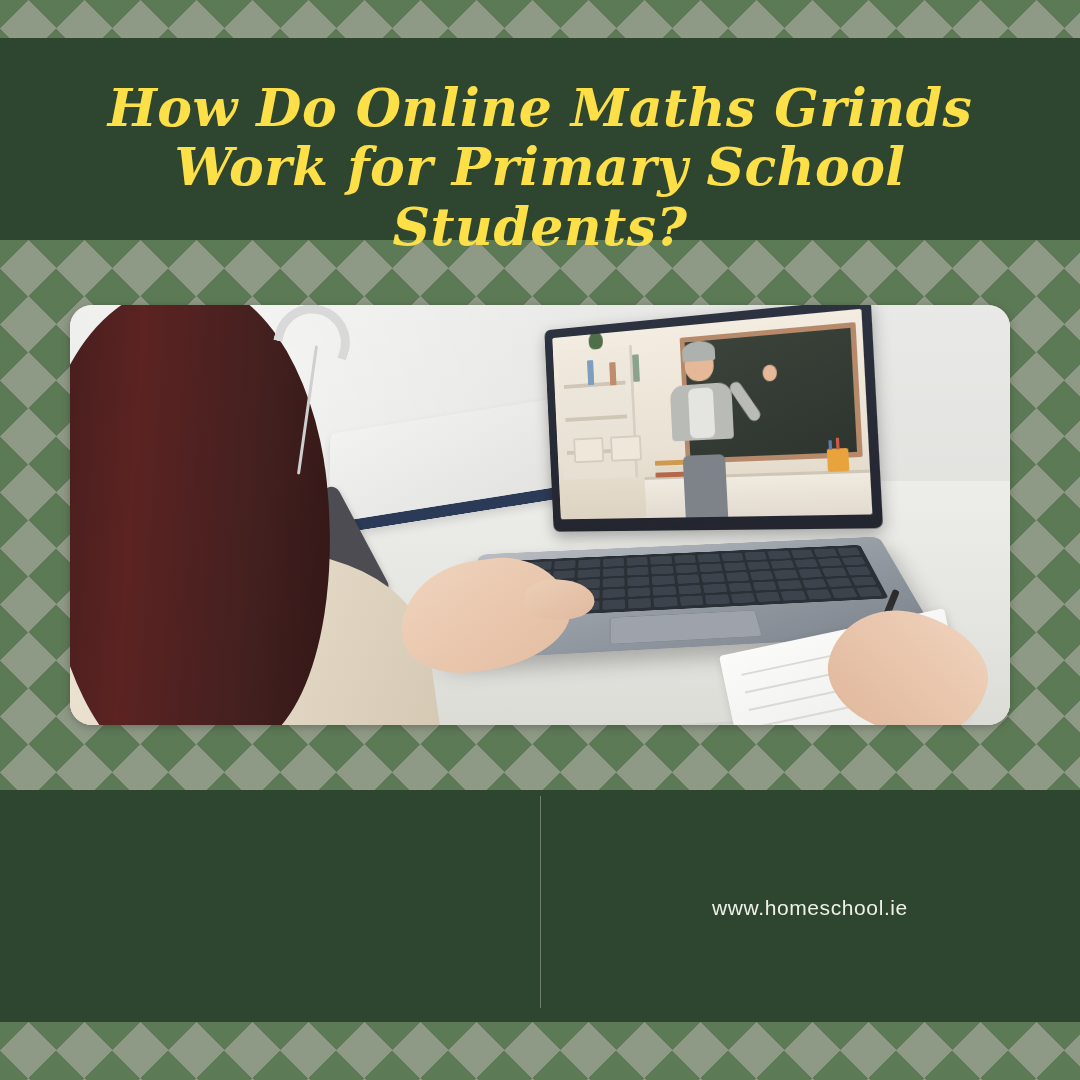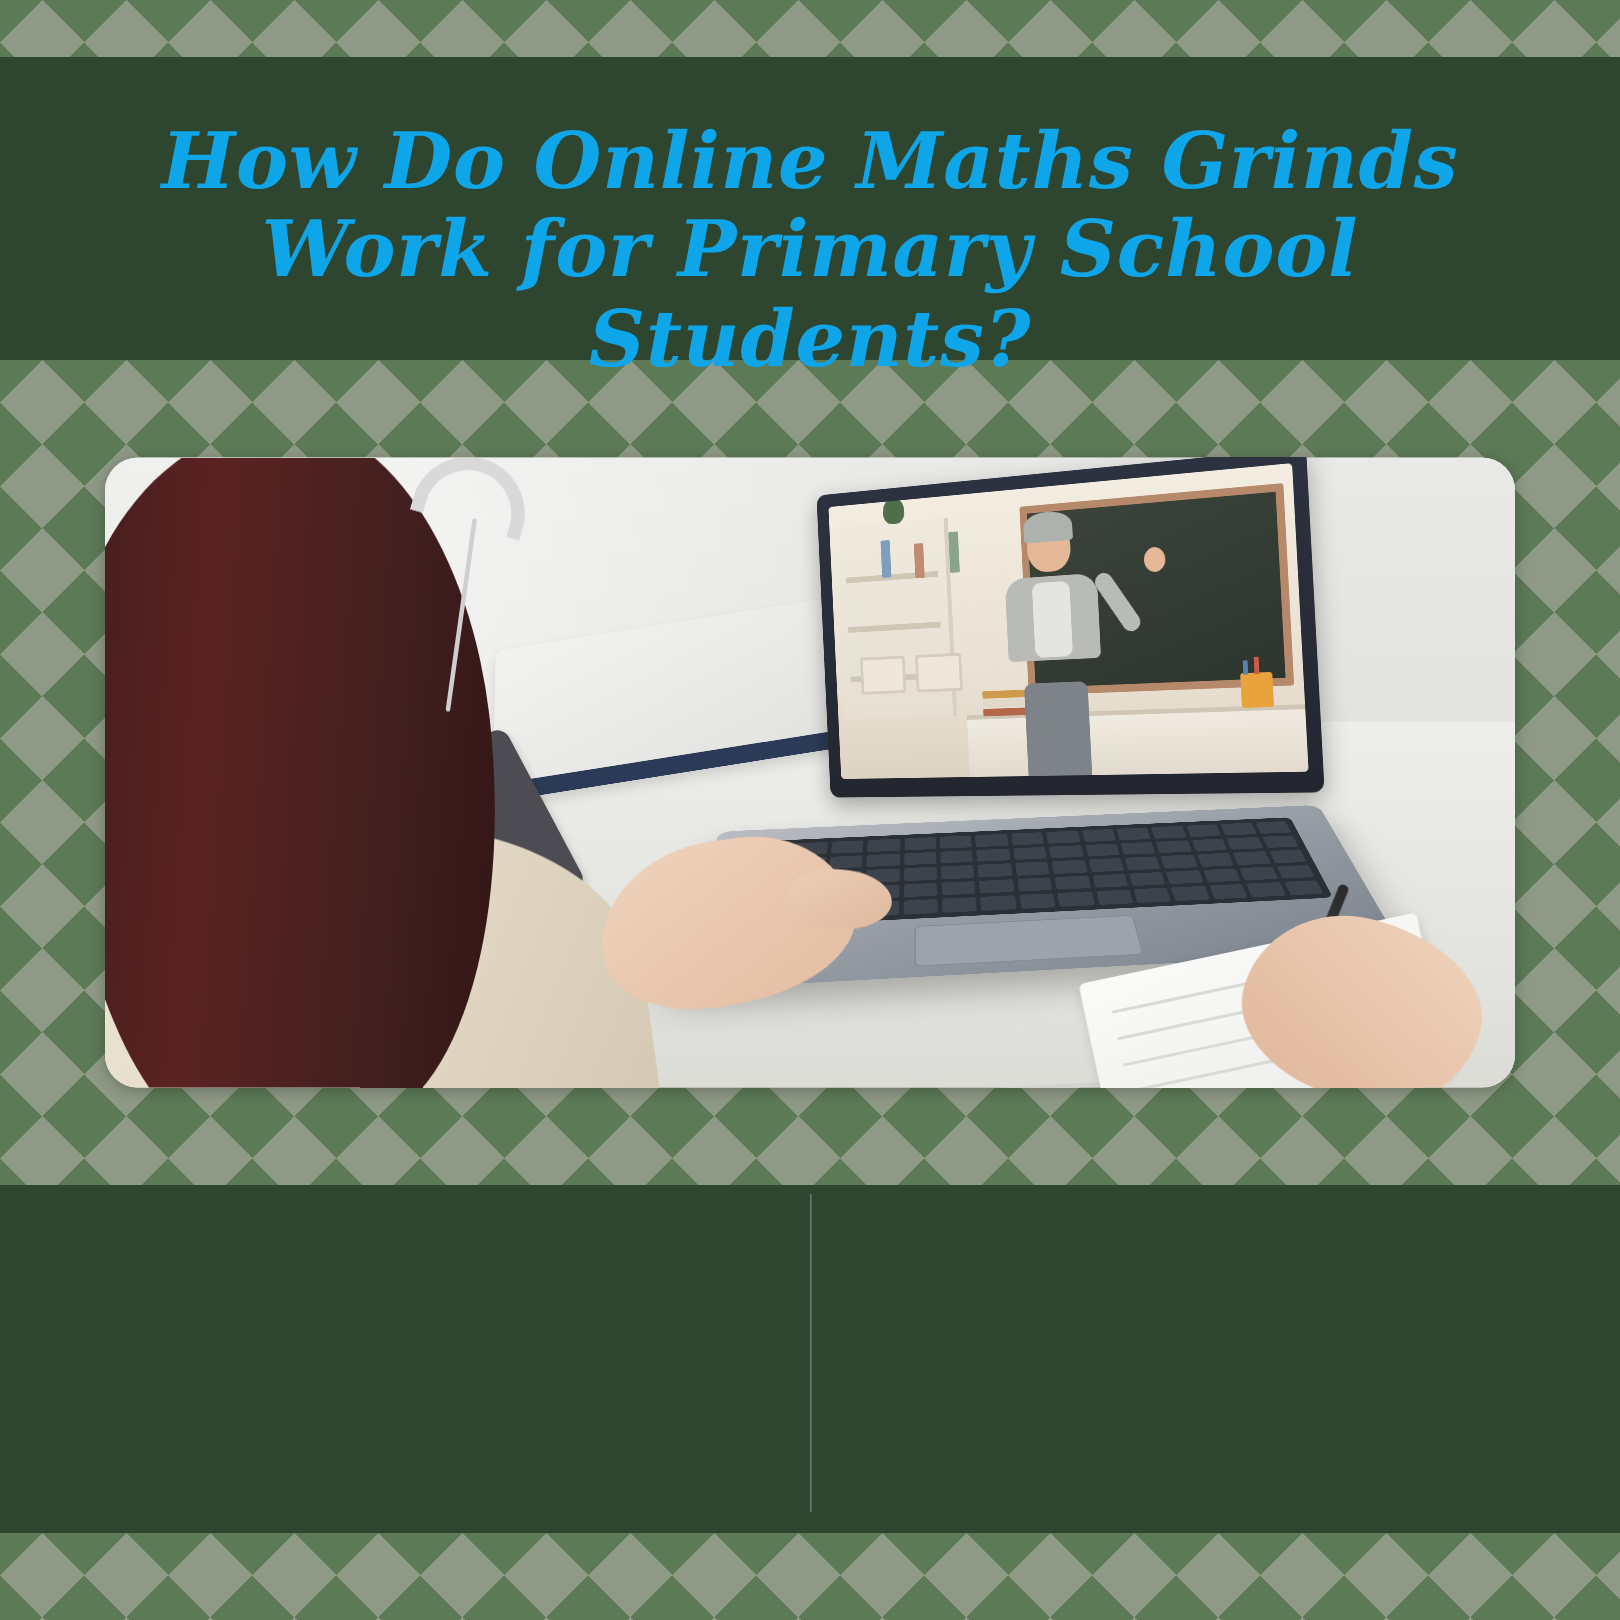--- a/index.html
+++ b/index.html
@@ -53,21 +53,21 @@
     width: 1080px; height: 232px;
     background: #2e4630;
   }
 
   
   .title {
     position: absolute;
     left: 0; top: 78px;
     width: 1080px;
     text-align: center;
-    color: #0ea5e9;
+    color: #fde047;
     font-family: "DejaVu Serif", "Liberation Serif", serif;
     font-style: italic;
     font-weight: 700;
     font-size: 52px;
     line-height: 1.14;
     letter-spacing: 0.5px;
     padding: 0 60px;
   }
 
   
@@ -588,14 +588,15 @@
       <div class="hand-left"></div>
       <div class="student-hair"></div>
       <div class="earbud-wire"></div>
       <div class="headphone"></div>
     </div>
   </div>
 
   <div class="footer-divider"></div>
 
 
+  <div class="footer-url">www.homeschool.ie</div>
 
 </div>
 
 </body></html>

